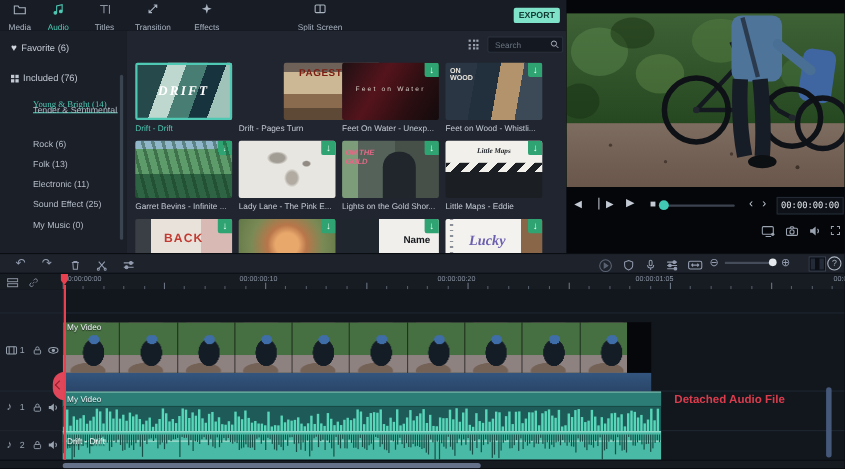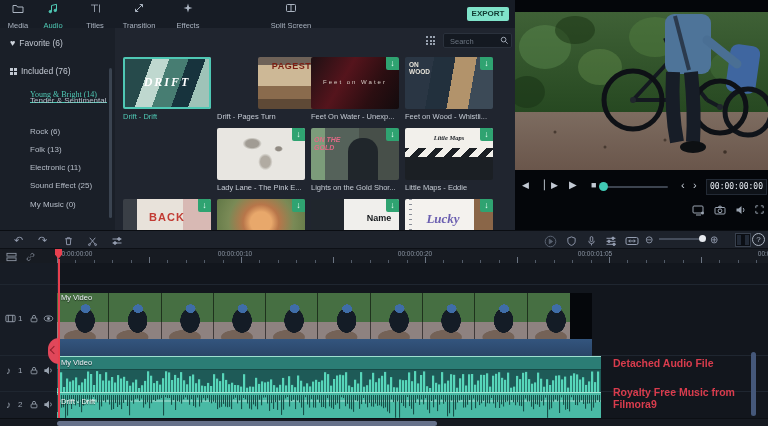--- a/index.html
+++ b/index.html
@@ -271,20 +271,26 @@
         <span class="dl">↓</span>
         </div>
       <div class="cap">Feet On Water - Unexp...</div>
     </div>
     <div class="item i3">
       <div class="thumb th-feetwood">
           <span class="ttext">ON WOOD</span>
         <span class="dl">↓</span>
         </div>
       <div class="cap">Feet on Wood - Whistli...</div>
+    </div>
+    <div class="item i4">
+      <div class="thumb th-garret">
+        <span class="dl">↓</span>
+        </div>
+      <div class="cap">Garret Bevins - Infinite ...</div>
     </div>
     <div class="item i5">
       <div class="thumb th-ladylane">
         <span class="dl">↓</span>
         </div>
       <div class="cap">Lady Lane - The Pink E...</div>
     </div>
     <div class="item i6">
       <div class="thumb th-lights">
           <span class="ttext">ON THE GOLD</span>
@@ -1067,21 +1073,20 @@
             <rect x="536" y="2" width="1.1" height="12.6" fill="#175049"></rect>
             <rect x="538" y="2" width="1.1" height="7.6" fill="#175049"></rect>
             <rect x="540" y="2" width="1.1" height="5.3" fill="#175049"></rect>
             <rect x="542" y="2" width="1.1" height="7.0" fill="#175049"></rect>
           </svg>
         </div>
       <span class="cliplabel">Drift - Drift</span>
     </div>
 
     <div id="anno1">Detached Audio File</div>
-    <div id="anno2">Royalty Free Music from Filmora9</div>
     <div id="vscroll"></div>
   </div>
 
   <div id="playhead-flag" class="abs"></div>
   <div id="playhead-line" class="abs"></div>
   <div id="playhead-handle" class="abs"></div>
 
   <div id="bottombar" class="abs">
     <div id="hscroll"></div>
   </div>

